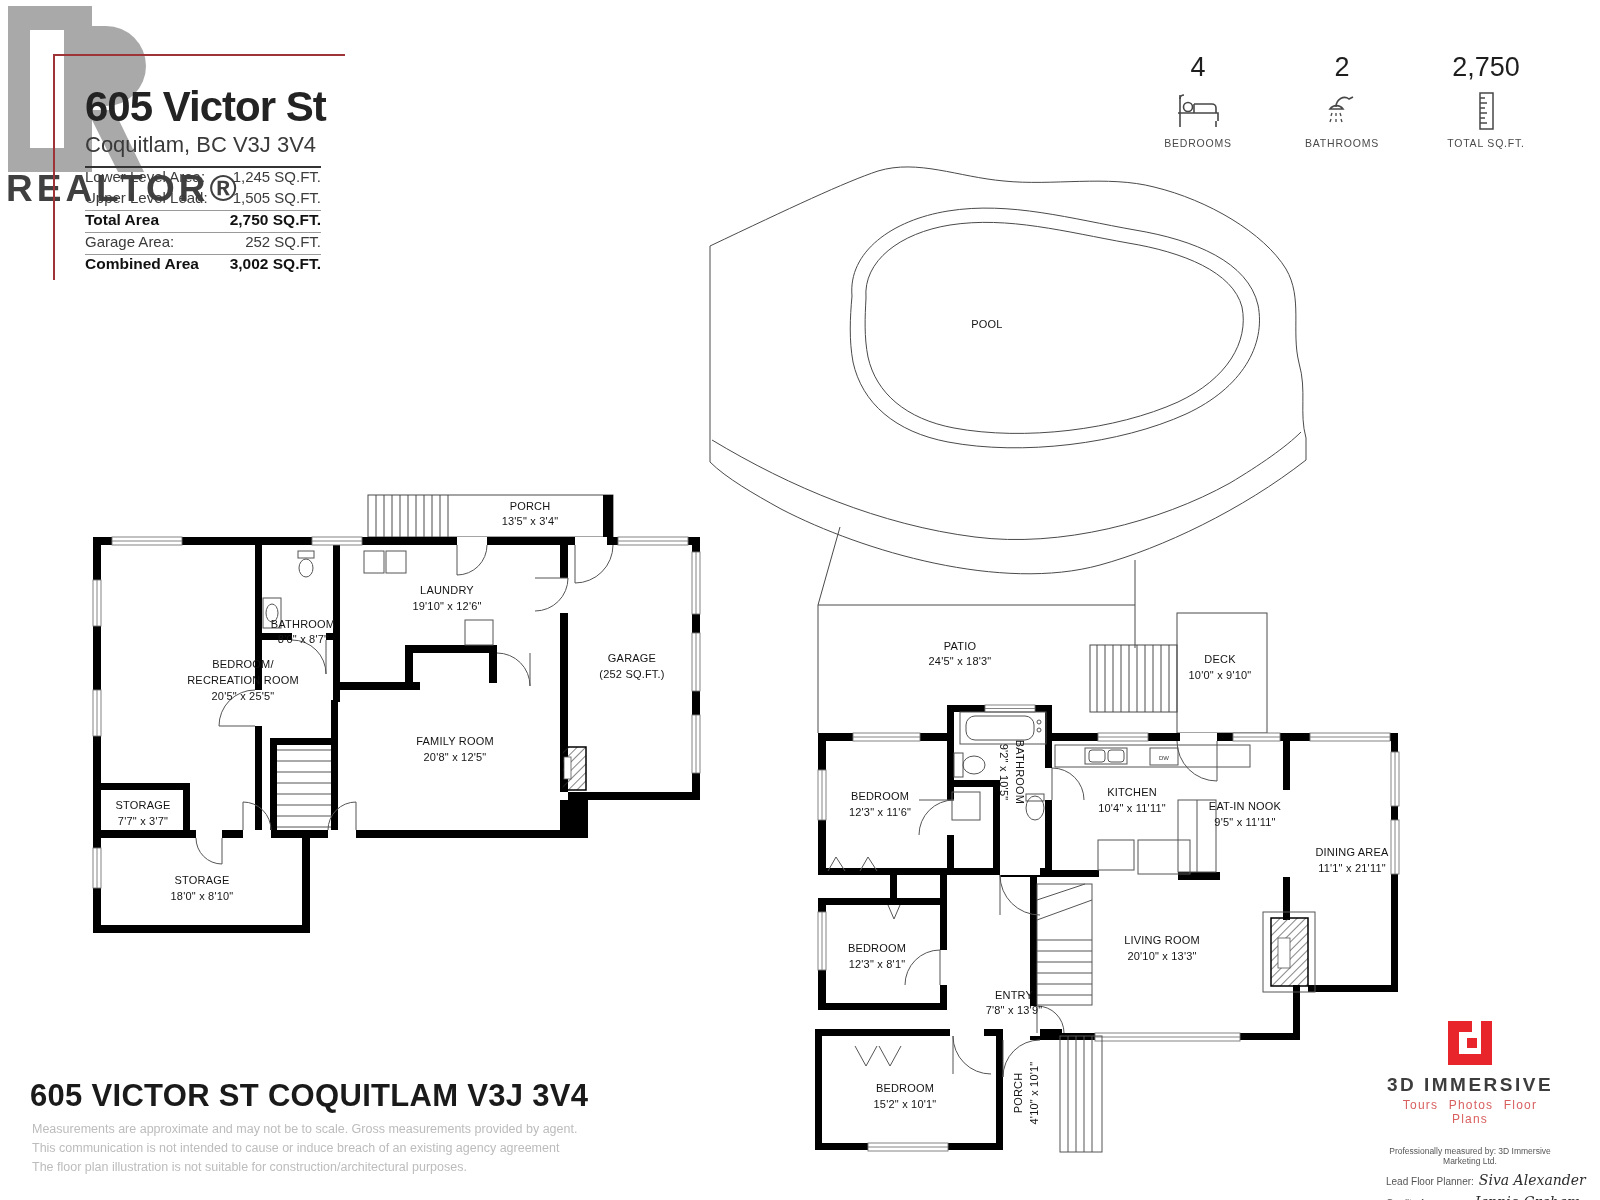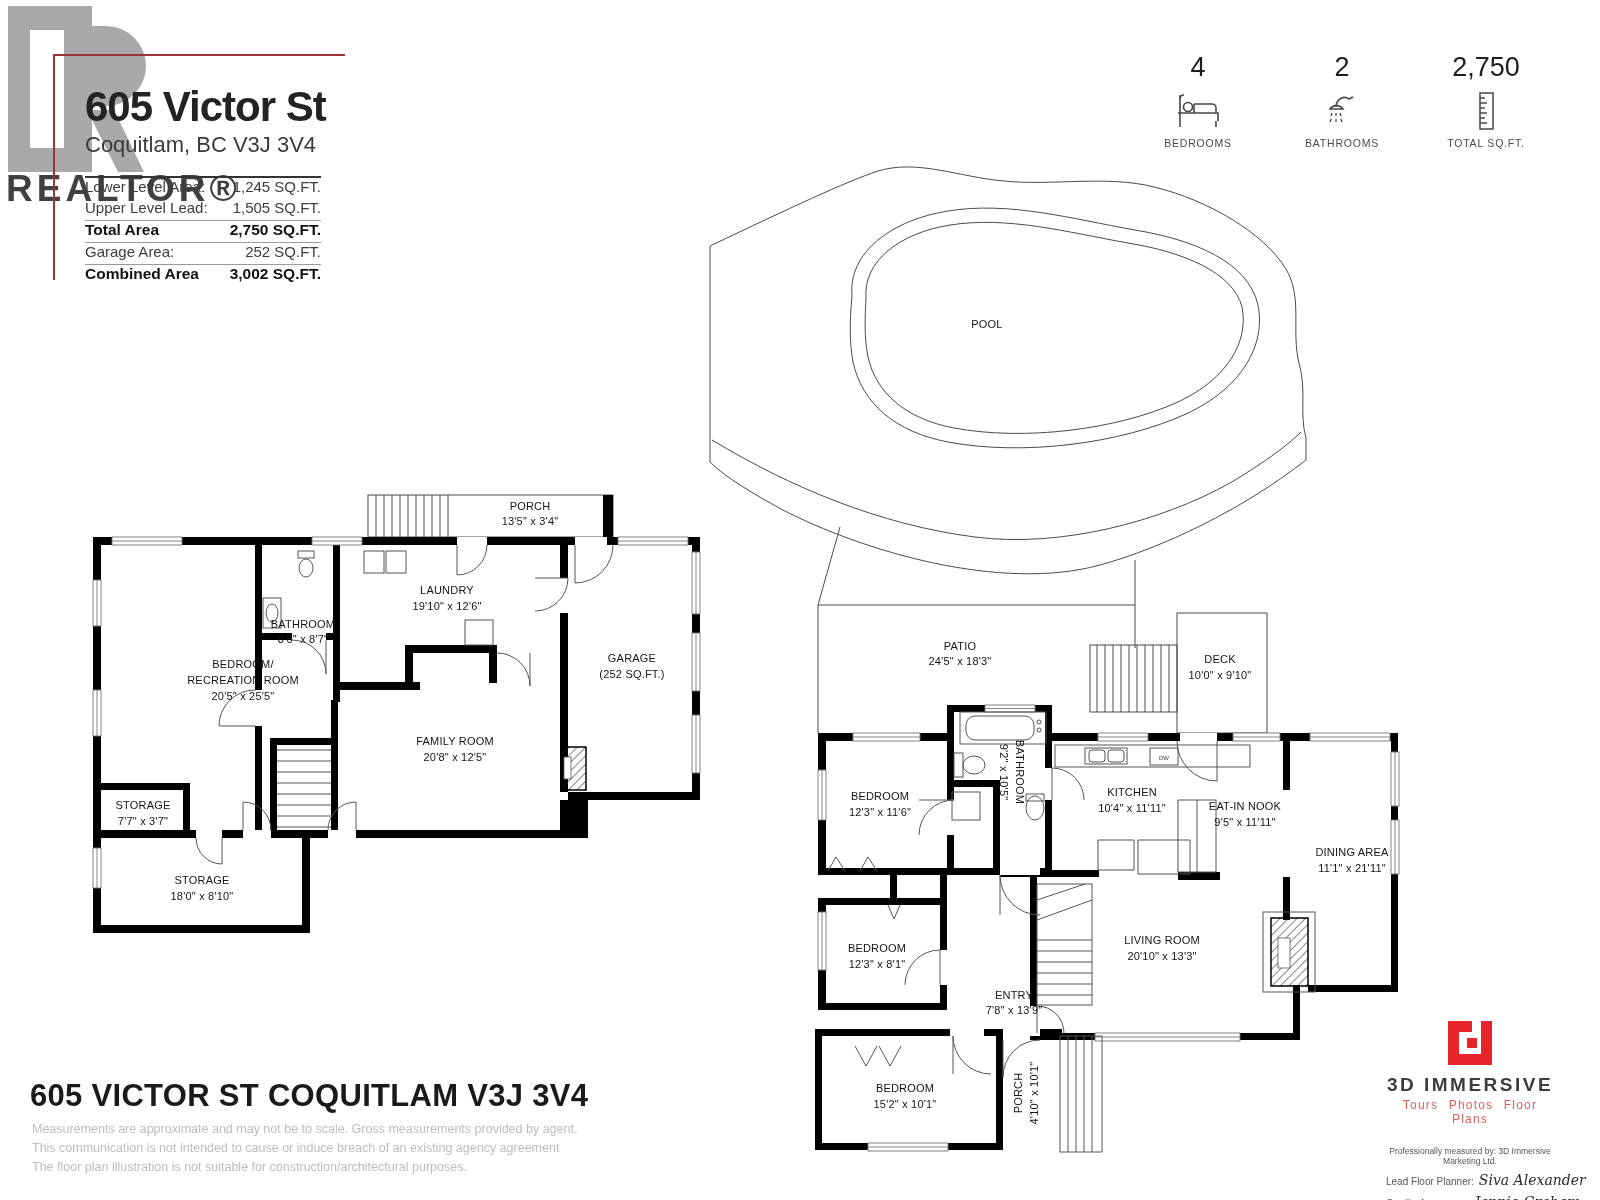--- a/index.html
+++ b/index.html
@@ -6,21 +6,21 @@
   #page{position:relative;width:1600px;height:1200px;background:#ffffff;overflow:hidden;
         font-family:"Liberation Sans","DejaVu Sans",sans-serif;color:#222;}
   .abs{position:absolute;}
   
   #realtor-mark{position:absolute;left:6px;top:168px;font-size:37px;letter-spacing:4px;
         color:#404040;font-weight:700;z-index:1;}
   #redline-h{position:absolute;left:53px;top:54px;width:292px;height:2px;background:#9e3438;z-index:2;}
   #redline-v{position:absolute;left:53px;top:54px;width:2px;height:226px;background:#9e3438;z-index:2;}
   #addr{position:absolute;left:85px;top:84px;width:248px;z-index:3;}
   #addr h1{margin:0;font-size:42px;font-weight:600;letter-spacing:-1px;color:#232323;line-height:46px;}
-  #addr h2{margin:2px 0 18px 0;font-size:22px;font-weight:400;color:#3a3a3a;line-height:26px;}
+  #addr h2{margin:2px 0 8px 0;font-size:22px;font-weight:400;color:#3a3a3a;line-height:26px;}
   #areatable{width:236px;border-top:2px solid #333;}
   .arow{display:flex;justify-content:space-between;align-items:baseline;height:21px;
         font-size:15px;color:#3c3c3c;}
   .arow.rule{border-bottom:1px solid #9a9a9a;}
   .arow.bold{font-weight:700;color:#111;font-size:15.5px;gap:20px;}
   
   #stats{position:absolute;left:1132px;top:52px;width:420px;display:flex;justify-content:space-between;z-index:3;}
   .stat{width:132px;text-align:center;}
   .stat .num{font-size:27px;color:#1e1e1e;}
   .stat .ic{margin:8px auto 4px auto;height:42px;}

